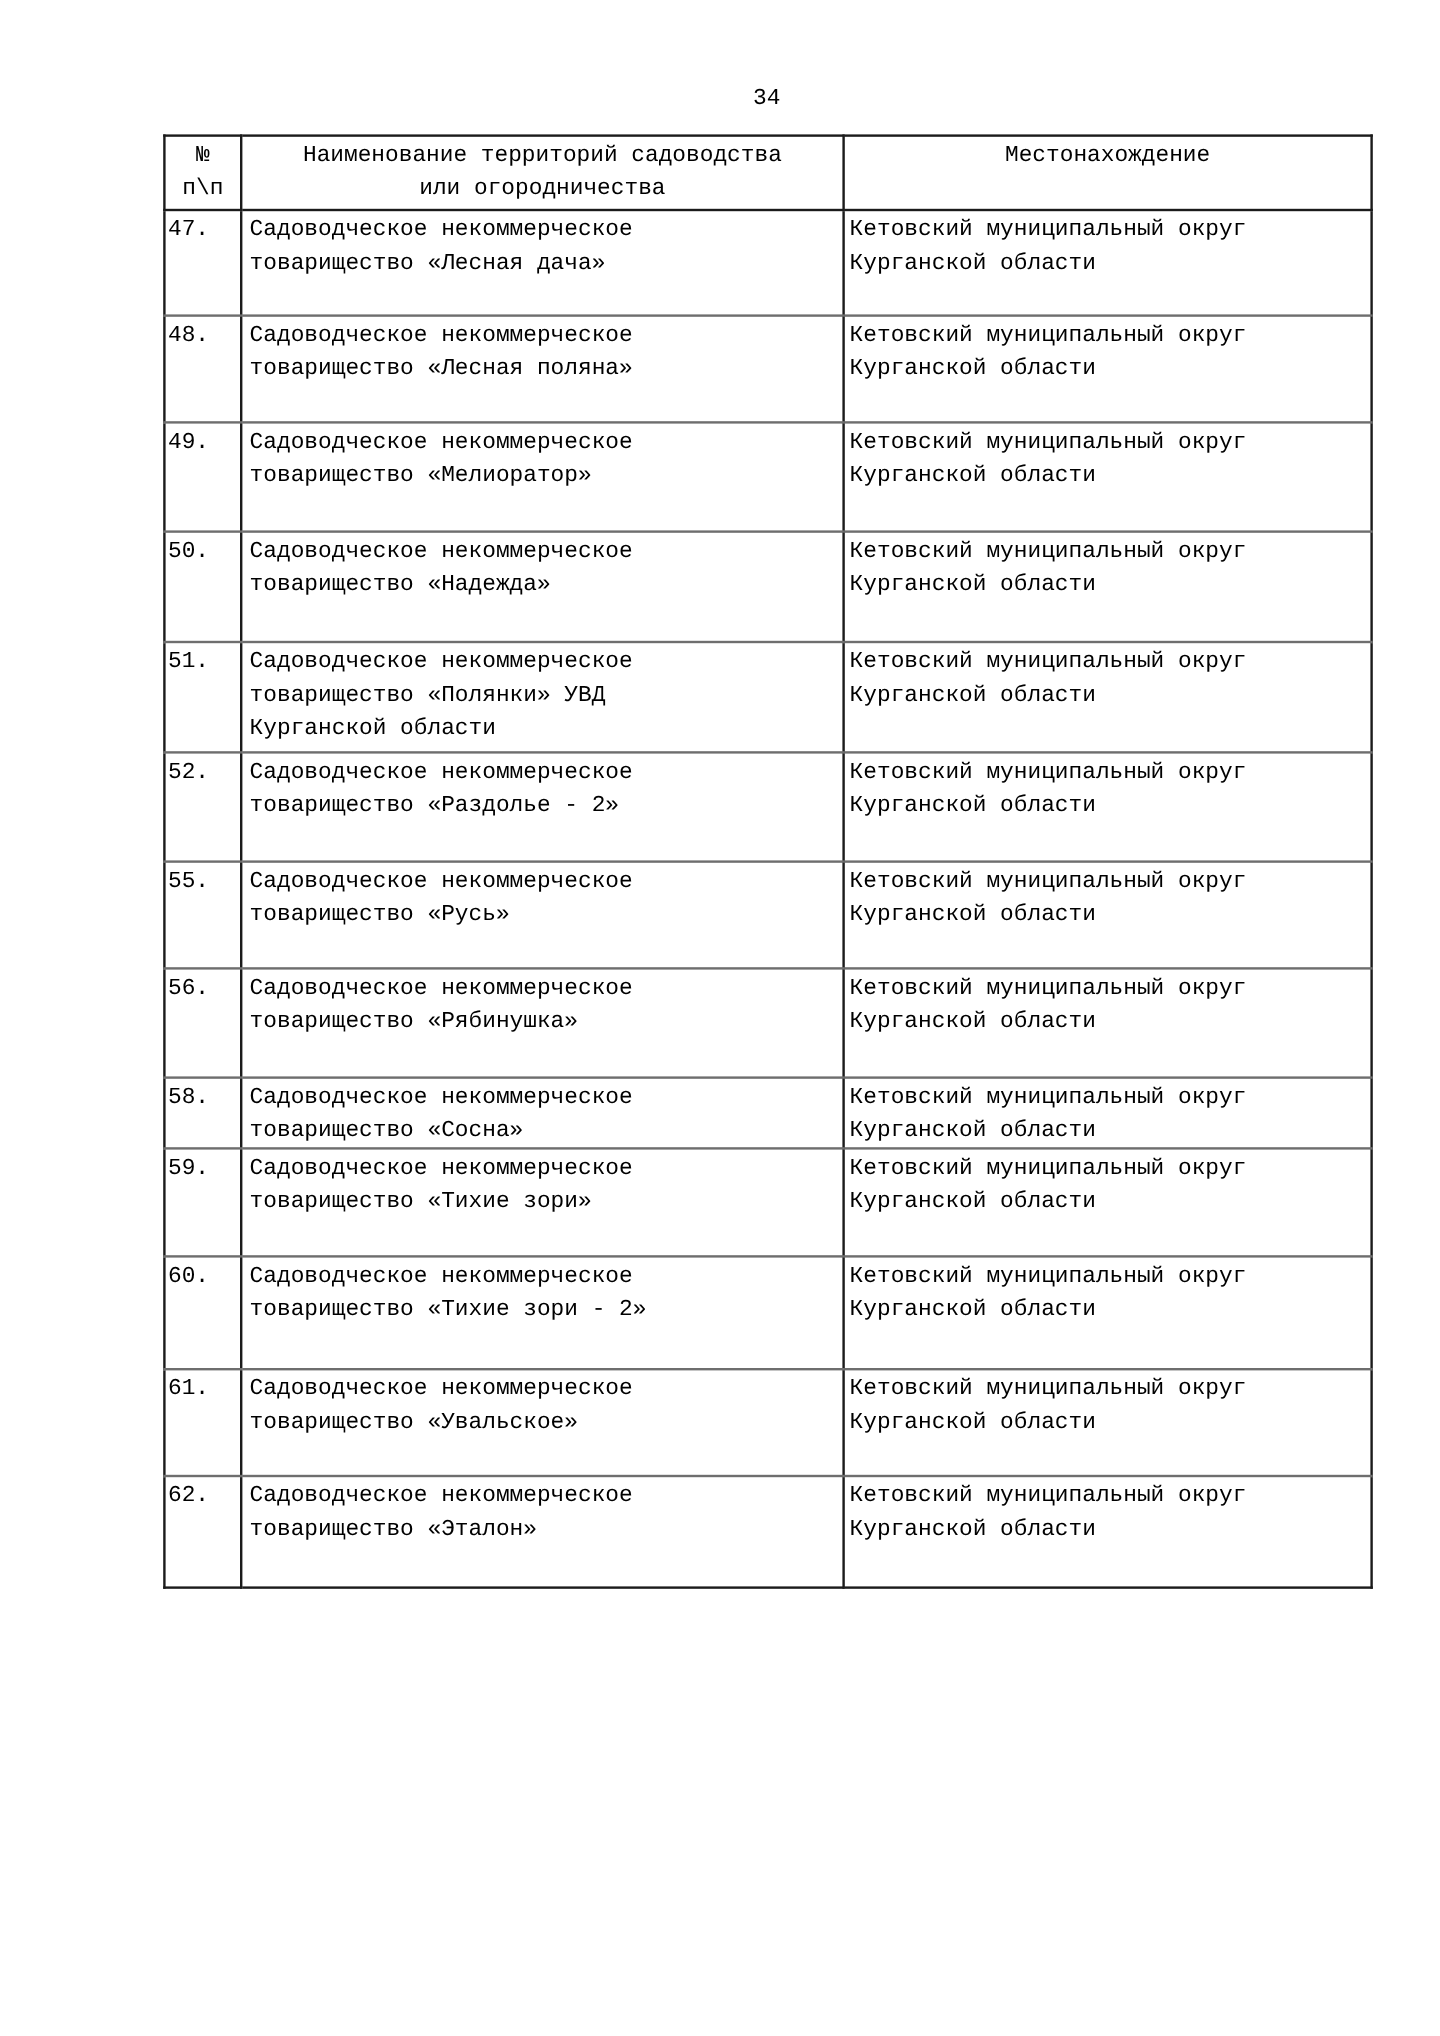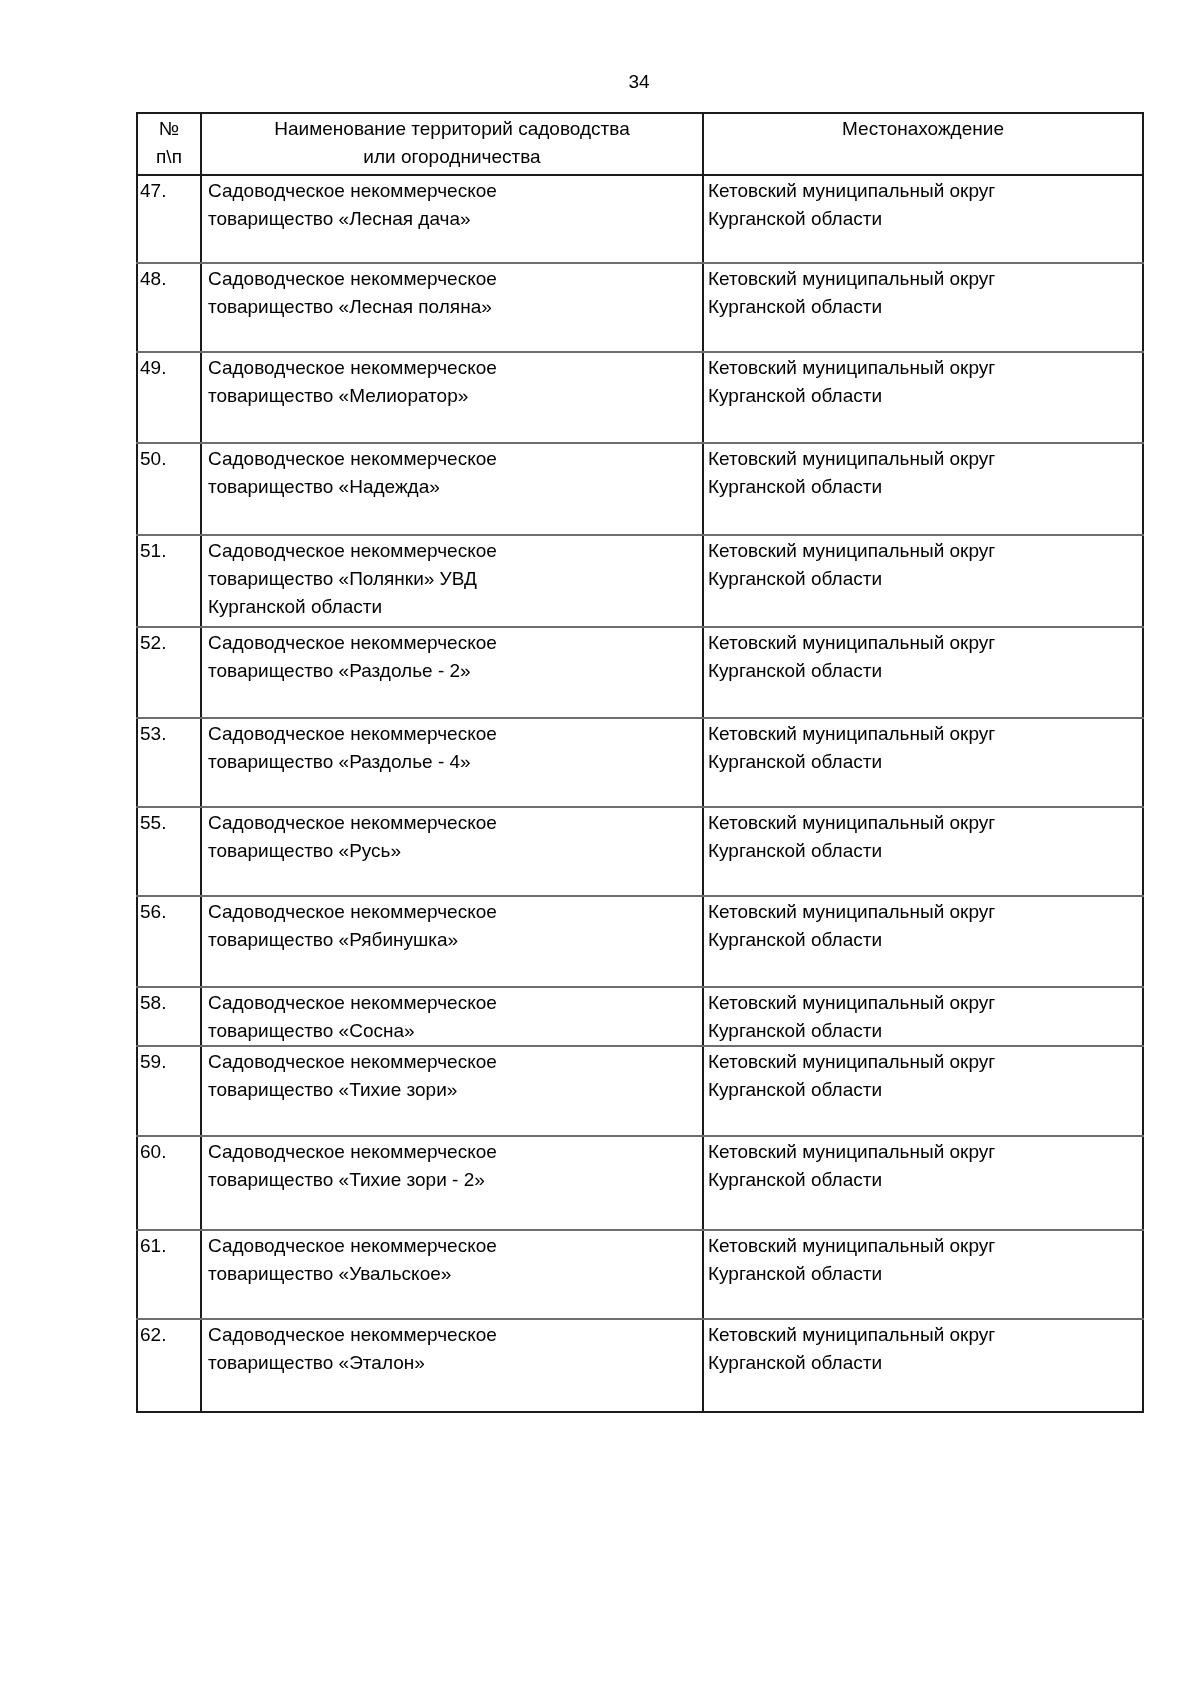--- a/index.html
+++ b/index.html
@@ -5,21 +5,21 @@
   html, body {
     margin: 0;
     padding: 0;
     background: #ffffff;
   }
   .page {
     position: relative;
     width: 1200px;
     height: 1577px;
     background: #ffffff;
-    font-family: Liberation Sans, sans-serif;
+    font-family: Liberation Mono, monospace;
     color: #000000;
   }
   .page-number {
     position: absolute;
     top: 68px;
     left: 136px;
     width: 1006px;
     text-align: center;
     font-size: 19px;
     line-height: 28px;
@@ -130,27 +130,20 @@
 Курганской области</td>
       </tr>
       <tr style="height:91px">
         <td class="num">52.</td>
         <td class="name">Садоводческое некоммерческое
 товарищество «Раздолье - 2»</td>
         <td class="loc">Кетовский муниципальный округ
 Курганской области</td>
       </tr>
       <tr style="height:89px">
-        <td class="num">53.</td>
-        <td class="name">Садоводческое некоммерческое
-товарищество «Раздолье - 4»</td>
-        <td class="loc">Кетовский муниципальный округ
-Курганской области</td>
-      </tr>
-      <tr style="height:89px">
         <td class="num">55.</td>
         <td class="name">Садоводческое некоммерческое
 товарищество «Русь»</td>
         <td class="loc">Кетовский муниципальный округ
 Курганской области</td>
       </tr>
       <tr style="height:91px">
         <td class="num">56.</td>
         <td class="name">Садоводческое некоммерческое
 товарищество «Рябинушка»</td>

